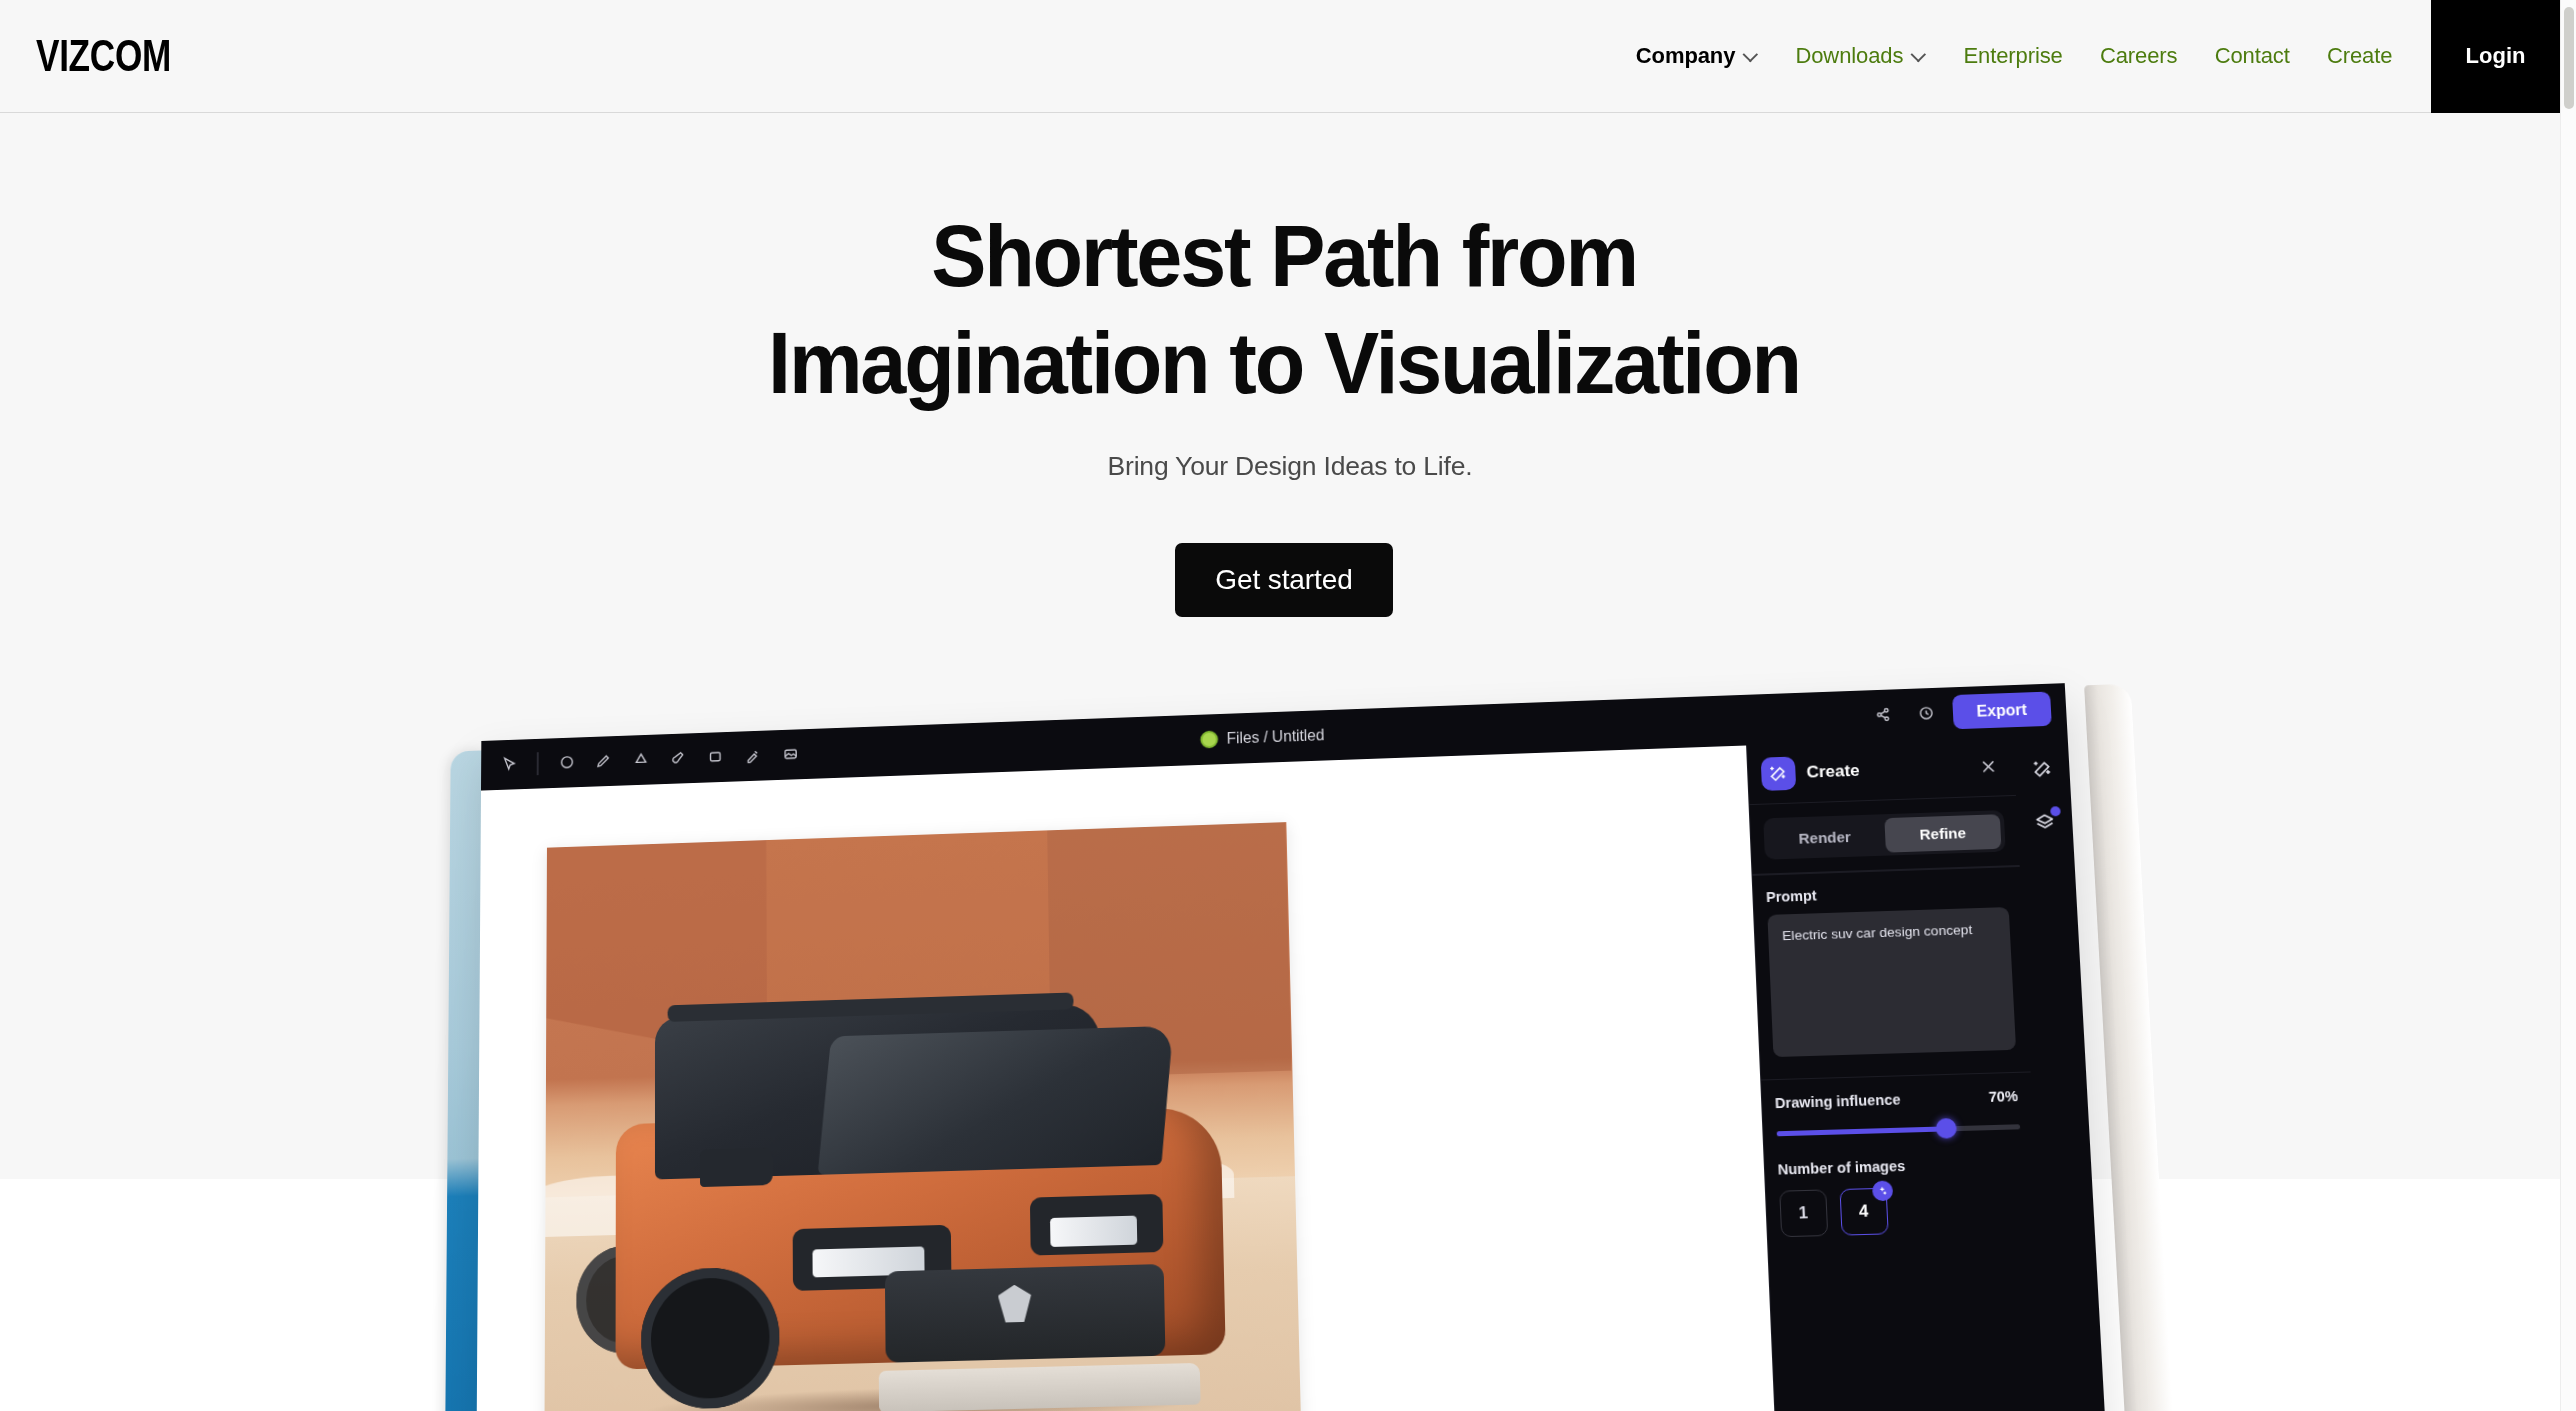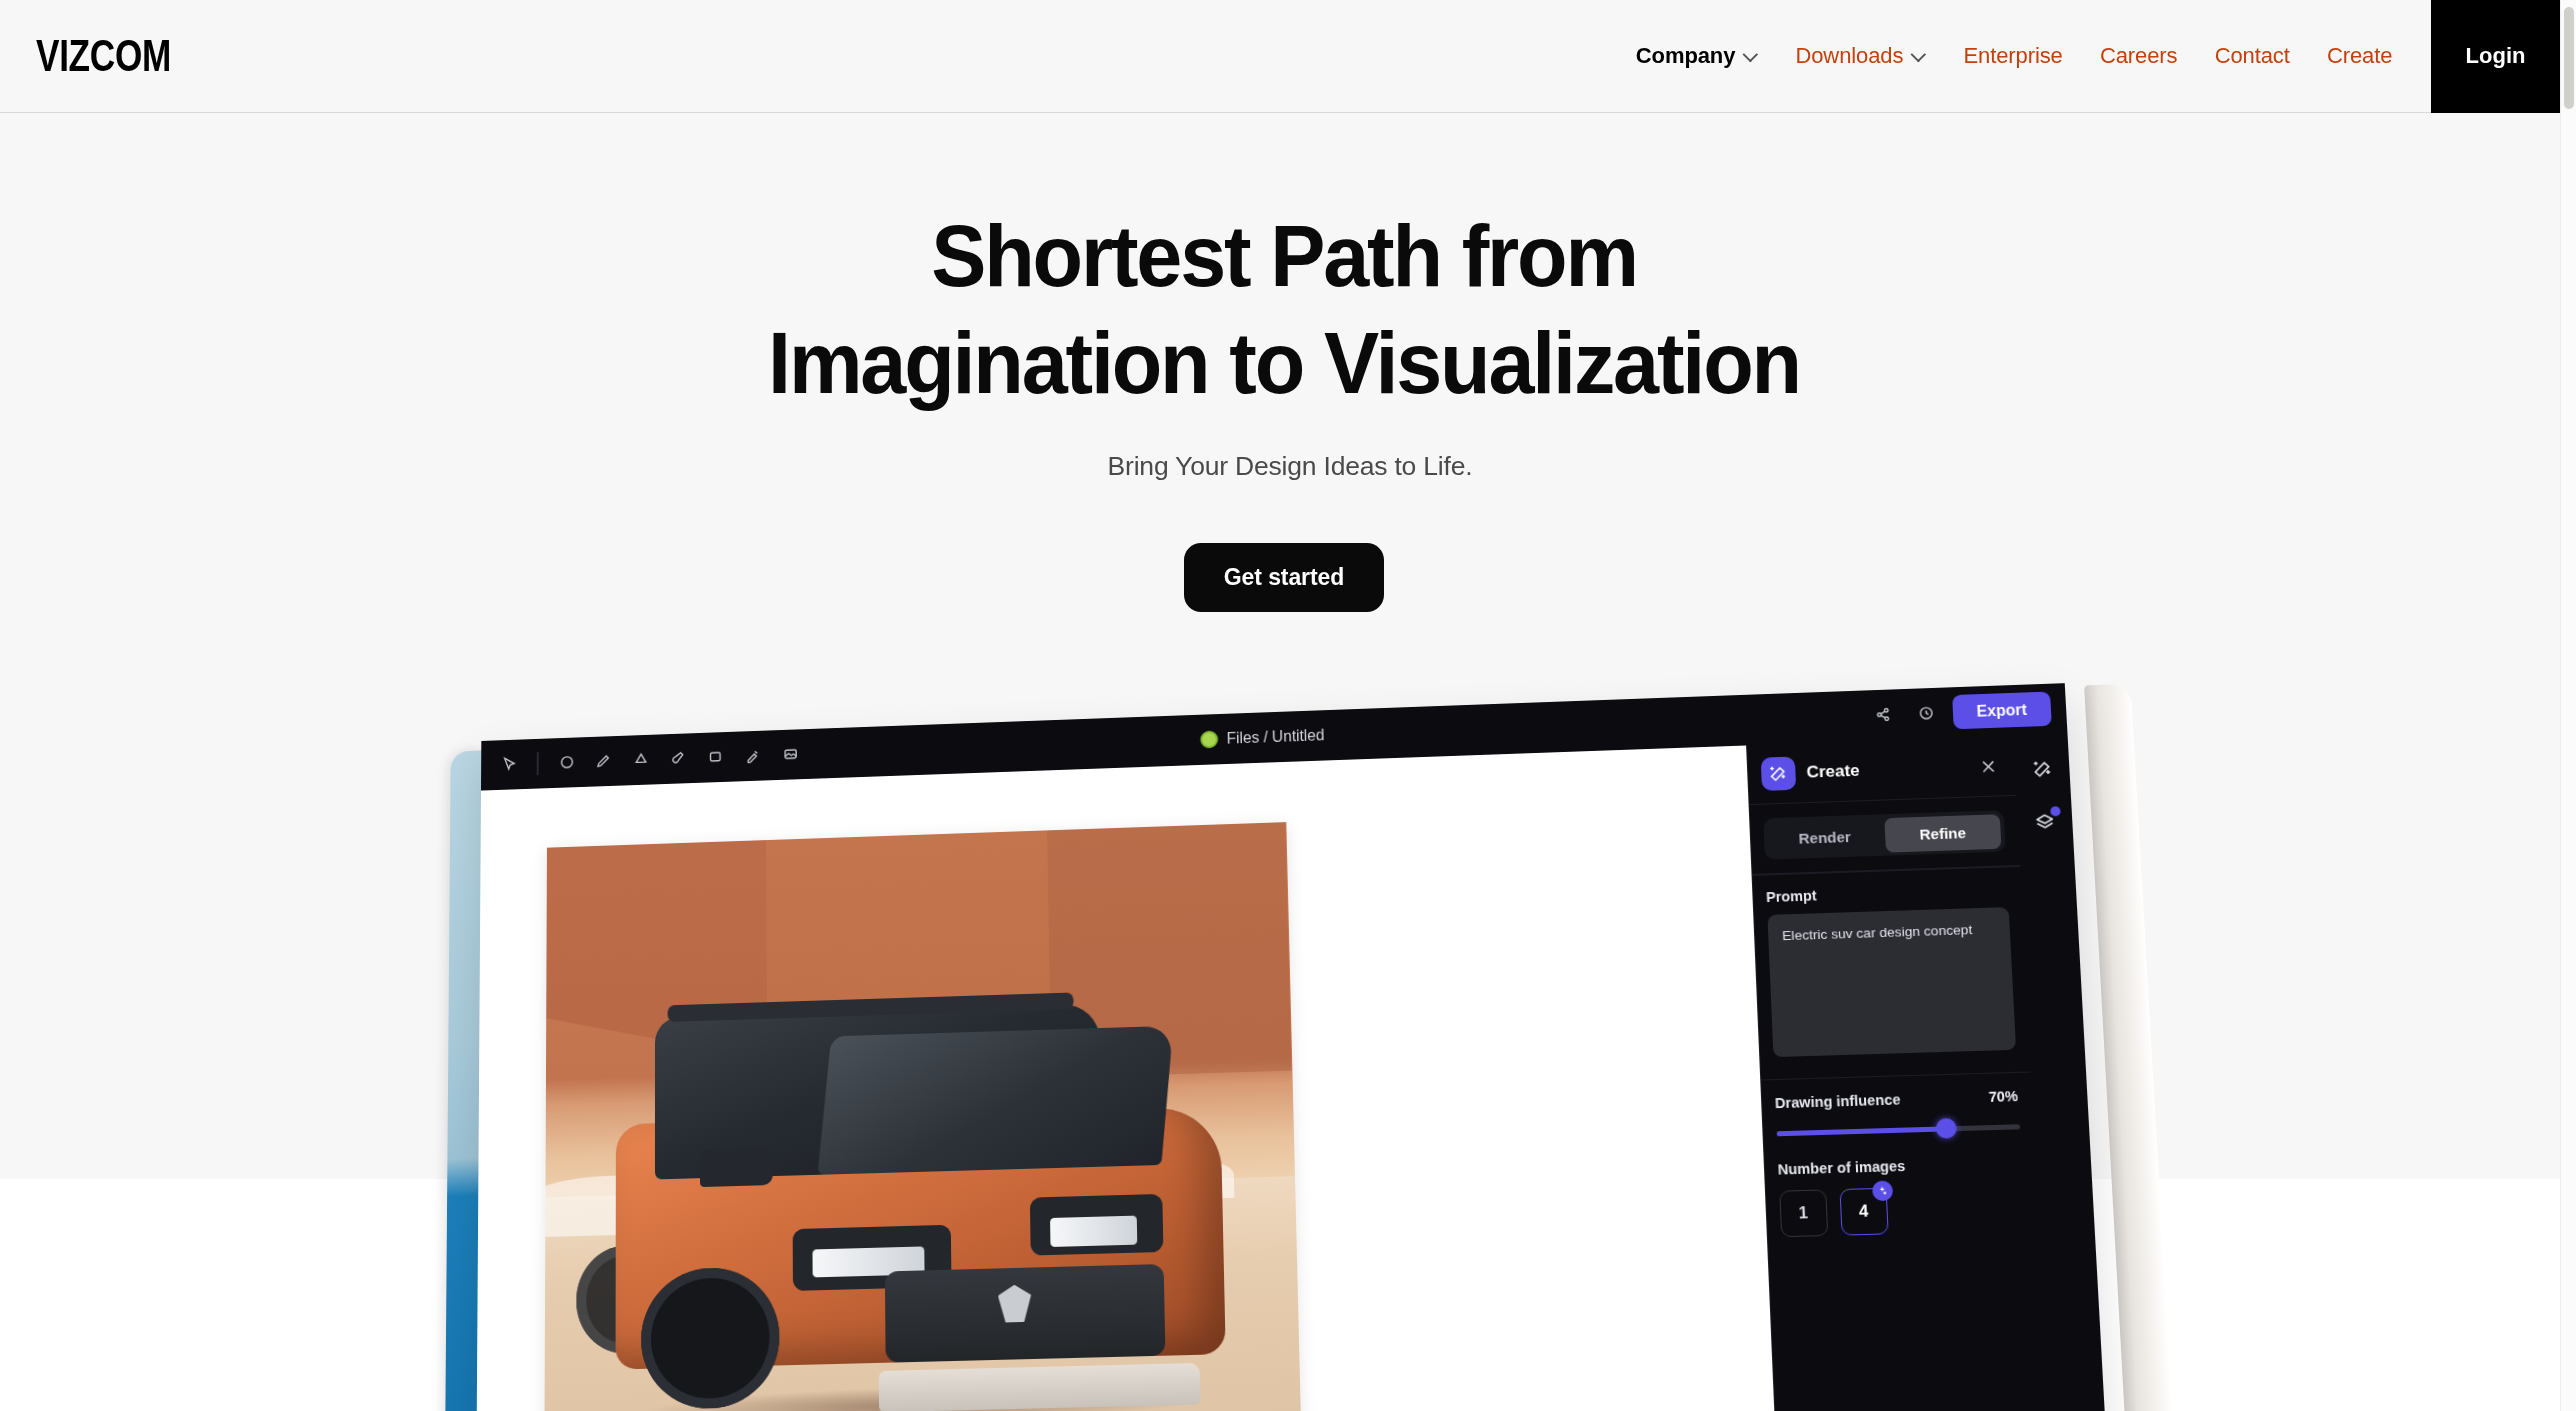--- a/index.html
+++ b/index.html
@@ -41,21 +41,21 @@
     cursor:pointer;
   }
   #main-nav {
     margin-left:auto;
     display:flex; align-items:center; height:100%;
   }
   .nav-item {
     display:flex; align-items:center; gap:8.6px;
     padding:0 18.6px;
     font-size:22px;
-    color:#c2410c;
+    color:#4d7c0f;
     cursor:pointer;
     white-space:nowrap;
     letter-spacing:-0.1px;
   }
   .nav-item.is-active { font-weight:700; color:#000; }
   .chev {
     width:14.3px; height:14.3px; display:inline-block; position:relative; top:-1.4px;
   }
   .chev::before {
     content:""; position:absolute; left:1.4px; top:1.4px;
@@ -93,22 +93,22 @@
     color:#4a4a4a;
     letter-spacing:-0.2px;
     margin-left:12px;
   }
   #hero-cta-row {
     margin-top:61px;
     display:flex; justify-content:center; align-items:center; gap:26px;
   }
   #btn-get-started {
     background:#0a0a0a; color:#fff;
-    font-size:23px; font-weight:700;
-    padding:21px 40px; border-radius:17px;
+    font-size:28px; font-weight:400;
+    padding:21px 40px; border-radius:7px;
     border:none; cursor:pointer;
     font-family:inherit; letter-spacing:-0.1px;
   }
   #btn-contact-sales {
     background:#dfdfdf; color:#111;
     font-size:23px; font-weight:700;
     padding:21px 40px; border-radius:15.7px;
     border:none; cursor:pointer;
     font-family:inherit; letter-spacing:-0.1px;
   }

